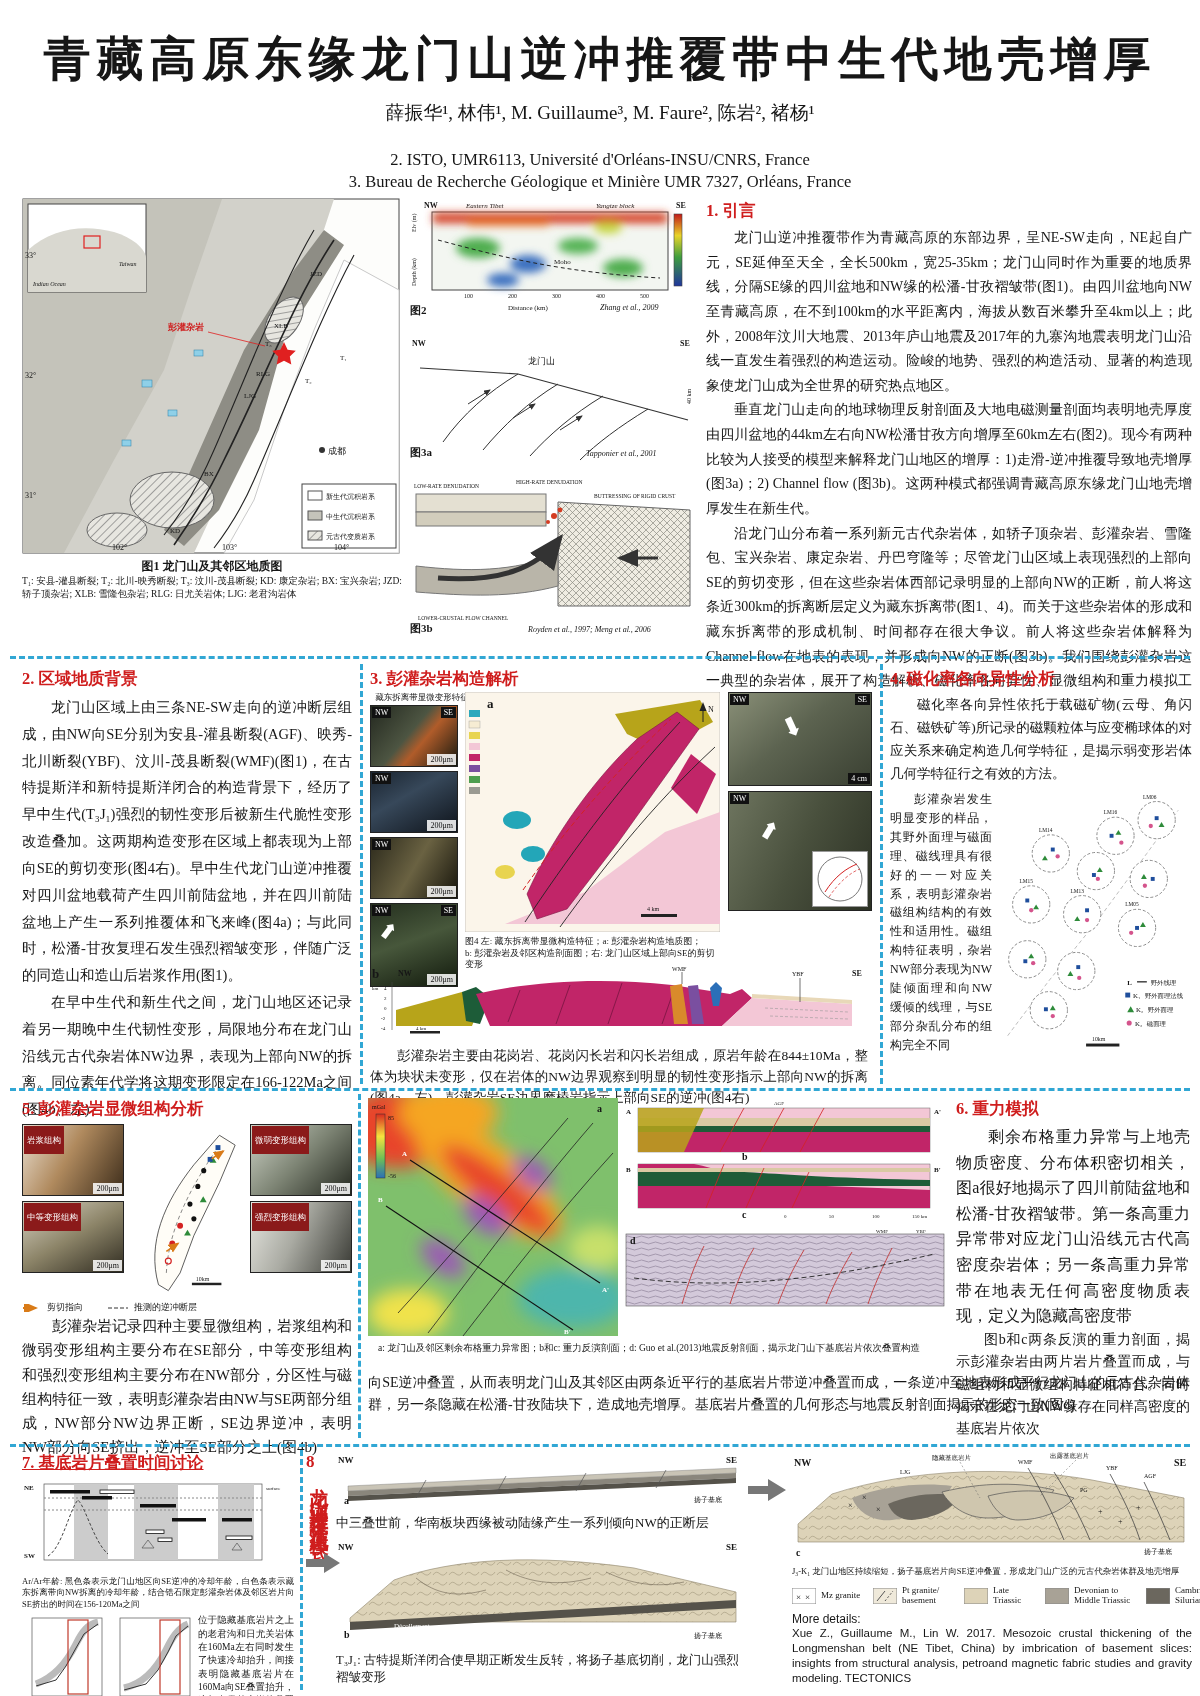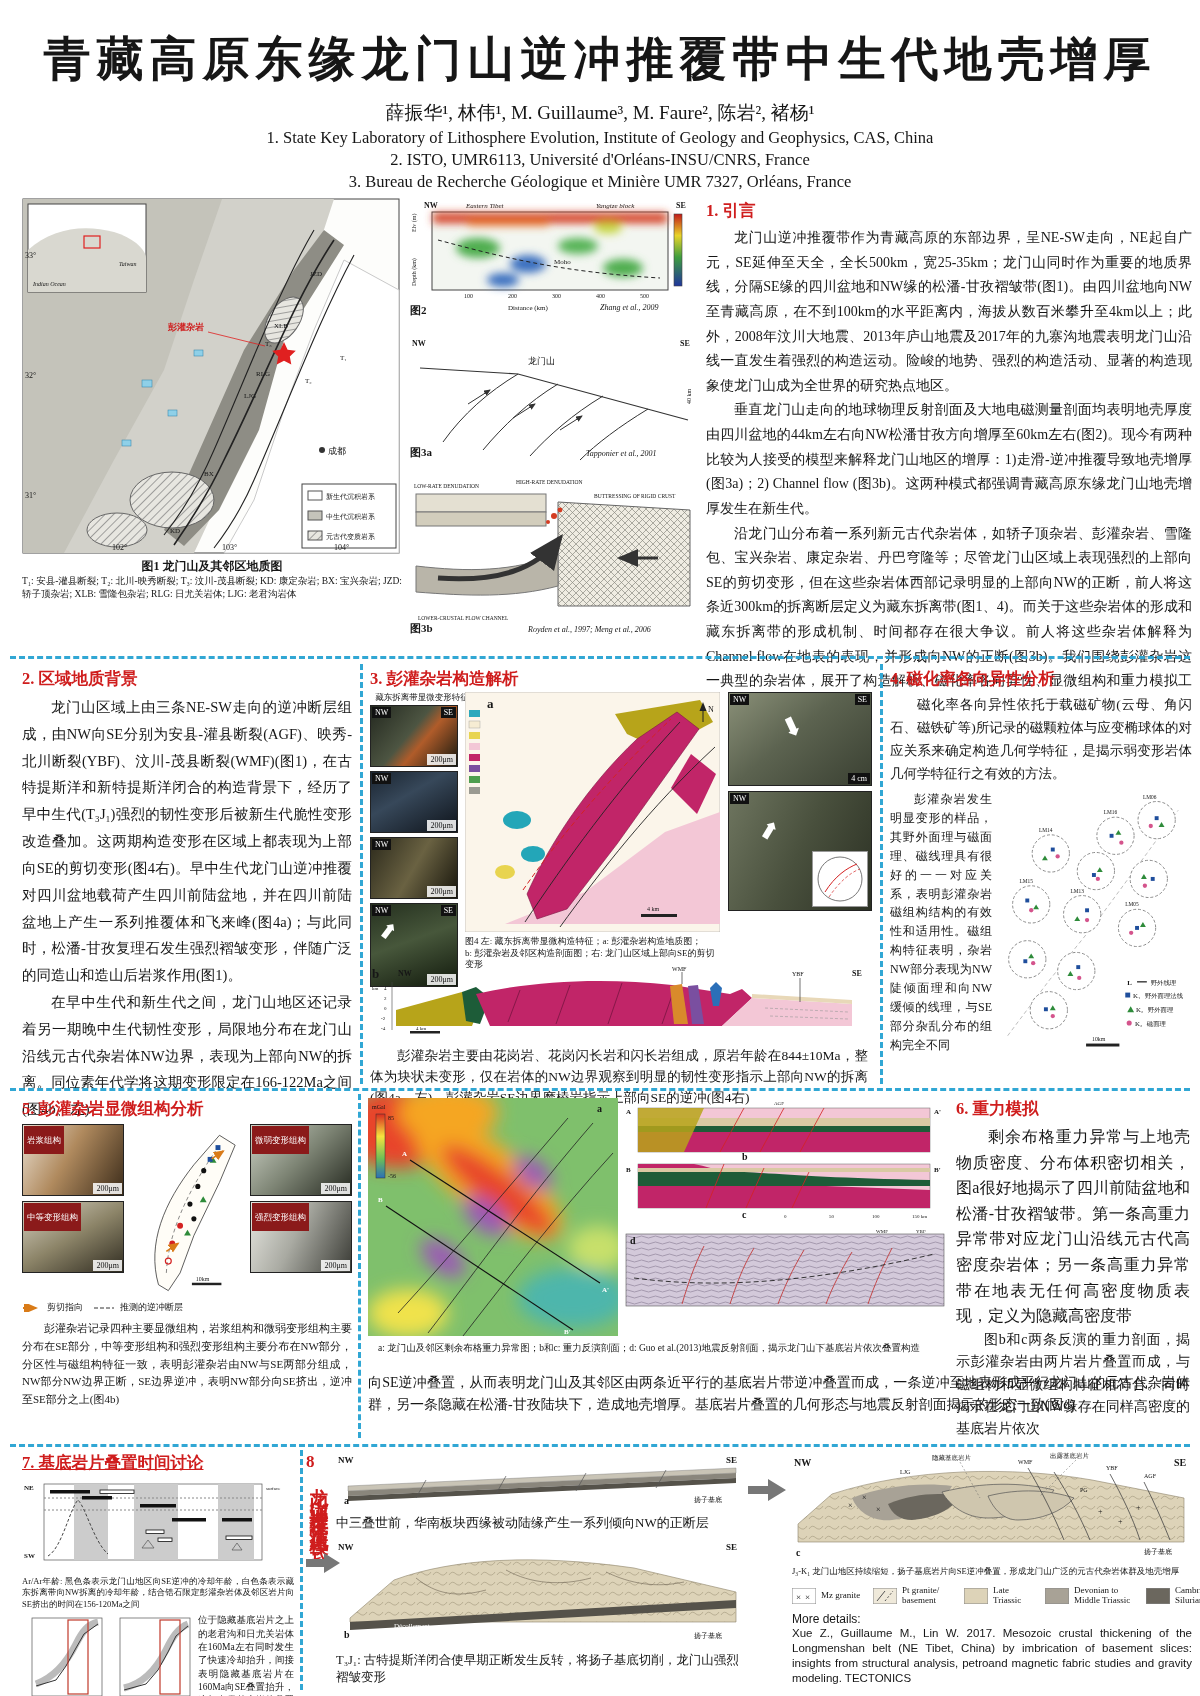--- a/index.html
+++ b/index.html
@@ -86,21 +86,20 @@
     <marker id="ahr" markerWidth="8" markerHeight="8" refX="6" refY="3" orient="auto">
       <path d="M0,0 L7,3 L0,6 Z" fill="#d97b18"></path>
     </marker>
   </defs>
 </svg>
 
 <div class="poster">
 
   <div class="hd-title">青藏高原东缘龙门山逆冲推覆带中生代地壳增厚</div>
   <div class="hd-authors">薛振华¹, 林伟¹, M. Guillaume³, M. Faure², 陈岩², 褚杨¹</div>
-  <div class="hd-affil" style="top:128px">1. State Key Laboratory of Lithosphere Evolution, Institute of Geology and Geophysics, CAS, China</div>
   <div class="hd-affil" style="top:150px">2. ISTO, UMR6113, Université d'Orléans-INSU/CNRS, France</div>
   <div class="hd-affil" style="top:172px">3. Bureau de Recherche Géologique et Minière UMR 7327, Orléans, France</div>
 
   <div style="position:absolute;left:22px;top:198px;width:380px">
     <svg viewBox="0 0 378 356" width="378" height="356">
       <rect x="1" y="1" width="376" height="354" fill="#fdfdfb" stroke="#444"></rect>
       <path d="M1,1 H312 L292,62 256,122 236,202 206,282 172,355 H1 Z" fill="#d2d1ca"></path>
       <path d="M1,1 H200 L172,82 142,172 92,262 42,355 H1 Z" fill="#c4c3ba"></path>
       <path d="M302,32 L322,47 262,142 237,232 197,312 162,348 142,332 182,242 222,152 272,72 Z" fill="#8e8d85"></path>
       <path d="M322,62 L377,92 V355 H202 L232,302 262,212 292,132 Z" fill="#ffffff" stroke="#c9c9c9"></path>
@@ -524,35 +523,35 @@
         <div class="photo" style="width:100px;height:70px;background:linear-gradient(135deg,#cfd4c8,#7d8474 50%,#24281f)">
           <span class="redlabel" style="left:1px;top:1px">微弱变形组构</span>
           <span class="chipw" style="right:1px;bottom:1px">200μm</span>
         </div>
         <div class="photo" style="width:100px;height:70px;margin-top:5px;background:linear-gradient(115deg,#e6e6e0,#a9aaa2 45%,#3a3b35)">
           <span class="redlabel" style="left:1px;top:1px">强烈变形组构</span>
           <span class="chipw" style="right:1px;bottom:1px">200μm</span>
         </div>
       </div>
     </div>
-    <div style="display:flex;gap:10px;margin-top:5px;font-size:9px;align-items:center">
+    <div style="display:flex;gap:24px;margin-top:5px;font-size:9px;align-items:center">
       <span class="legend-item">
           <svg width="20" height="8">
             <line x1="1" y1="4" x2="14" y2="4" stroke="#d97b18" stroke-width="2" marker-end="url(#ahr)"></line>
           </svg>
           <span>剪切指向</span>
         </span>
       <span class="legend-item">
           <svg width="22" height="8">
             <line x1="1" y1="4" x2="21" y2="4" stroke="#333" stroke-width="1" stroke-dasharray="4 2"></line>
           </svg>
           <span>推测的逆冲断层</span>
         </span>
     </div>
-    <p class="para" style="font-size:11px;line-height:1.62;margin-top:6px">彭灌杂岩记录四种主要显微组构，岩浆组构和微弱变形组构主要分布在SE部分，中等变形组构和强烈变形组构主要分布在NW部分，分区性与磁组构特征一致，表明彭灌杂岩由NW与SE两部分组成，NW部分NW边界正断，SE边界逆冲，表明NW部分向SE挤出，逆冲至SE部分之上(图4b)</p>
+    <p class="para" style="font-size:15px;line-height:1.62;">彭灌杂岩记录四种主要显微组构，岩浆组构和微弱变形组构主要分布在SE部分，中等变形组构和强烈变形组构主要分布在NW部分，分区性与磁组构特征一致，表明彭灌杂岩由NW与SE两部分组成，NW部分NW边界正断，SE边界逆冲，表明NW部分向SE挤出，逆冲至SE部分之上(图4b)</p>
   </div>
 
   <div class="vdiv" style="left:358px;top:1094px;height:344px"></div>
 
   <div style="position:absolute;left:368px;top:1098px;width:578px">
     <svg viewBox="0 0 250 238" width="250" height="238" style="position:absolute;left:0;top:0">
       <defs>
           <clipPath id="gm">
             <rect x="0" y="0" width="250" height="238"></rect>
           </clipPath>

